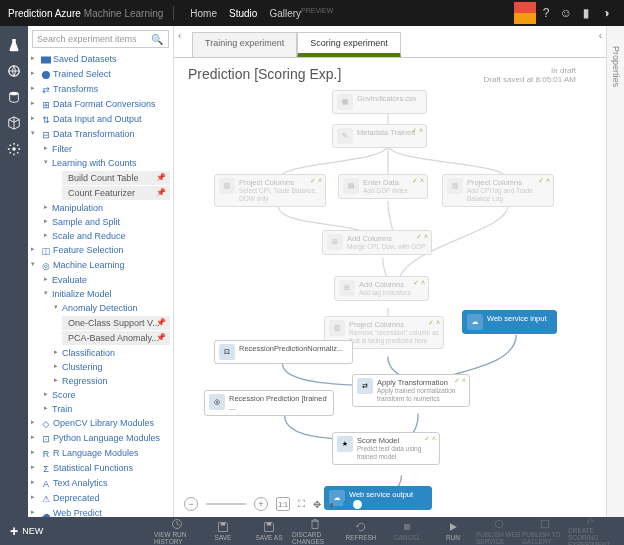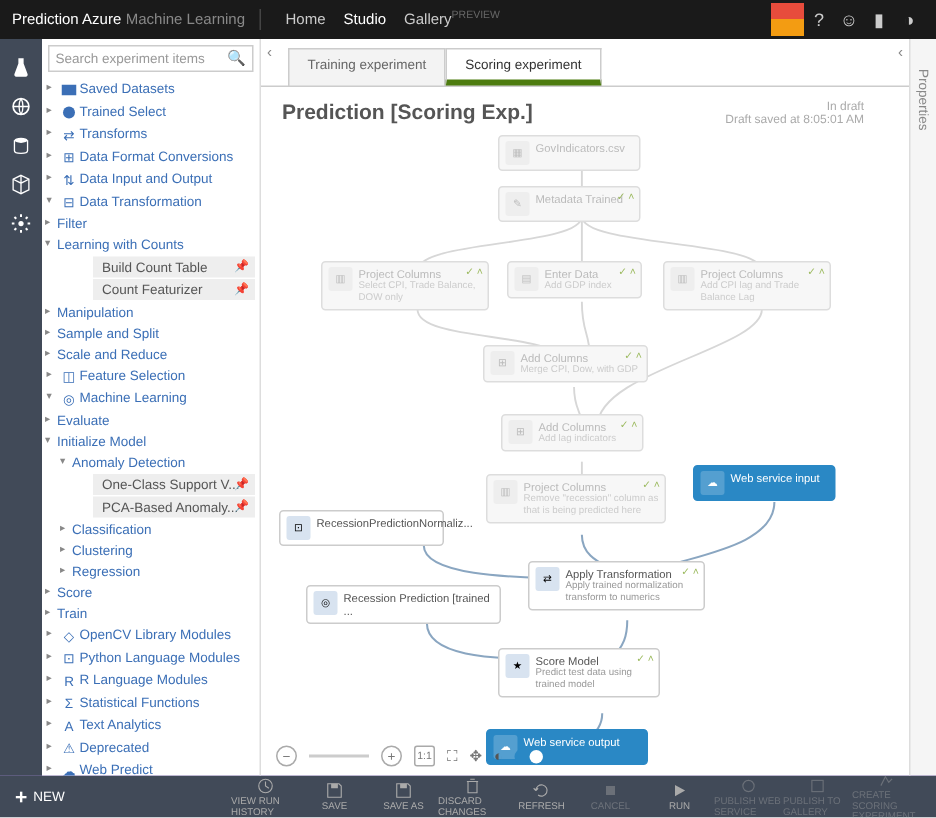--- a/index.html
+++ b/index.html
@@ -17,34 +17,34 @@
 .rail{width:28px;background:#414a58;display:flex;flex-direction:column;align-items:center;padding-top:6px}
 .rail .ri{width:20px;height:20px;margin:3px 0;color:#fff;display:flex;align-items:center;justify-content:center;cursor:pointer;font-size:12px}
 .rail .ri svg{width:14px;height:14px;fill:#fff}
 .nav{width:146px;background:#fff;border-right:1px solid #ddd;overflow:hidden;font-size:9px;color:#3b6fb6}
 .search{margin:4px;height:18px;border:1px solid #ccc;display:flex;align-items:center;padding:0 4px;font-size:9px;color:#999}
 .search .sg{margin-left:auto;font-size:10px}
 .nrow{display:flex;align-items:flex-start;padding:2px 3px;cursor:pointer;color:#3b6fb6}
 .nrow .car{width:8px;color:#888;font-size:7px}
 .nrow .nic{width:14px;height:11px;display:flex;align-items:center;justify-content:center}
 .nrow .nic svg{width:10px;height:10px;fill:#3b6fb6}
-.sub1{padding-left:2px}
+.sub1{padding-left:16px}
 .sub1 .nrow{padding:2px 0}
 .sub2{padding-left:10px}
 .sub2 .nrow{padding:2px 0}
 .leaf{background:#eee;padding:2px 6px;margin:1px 3px 1px 34px;color:#555;font-size:9px;cursor:pointer;position:relative}
 .leaf .pin{position:absolute;right:4px;top:2px;color:#bbb;font-size:8px}
 .main{flex:1;display:flex;flex-direction:column;position:relative;background:#fff}
 .coll{position:absolute;top:4px;left:4px;font-size:10px;color:#888;cursor:pointer}
 .collr{position:absolute;top:4px;right:4px;font-size:10px;color:#888;cursor:pointer}
 .tabs{display:flex;margin:6px 0 0 18px;font-size:9px}
 .tab{padding:5px 12px;border:1px solid #ccc;border-bottom:none;background:#f3f3f3;color:#666;cursor:pointer}
 .tab.act{background:#fff;color:#333;border-bottom:5px solid #4d7c0f}
 .hr{height:1px;background:#ccc;margin-top:-1px}
-.title{font-size:14px;color:#555;font-weight:700;margin:8px 14px 0}
+.title{font-size:14px;color:#555;font-weight:400;margin:8px 14px 0}
 .draft{position:absolute;right:30px;top:40px;font-size:8px;color:#aaa;text-align:right}
 .canvas{flex:1;position:relative}
 .node{position:absolute;border:1px solid #ccc;border-radius:3px;background:#fff;font-size:7px;display:flex;padding:3px 4px}
 .node.g{background:#f7f7f7;color:#bbb;border-color:#ddd}
 .node .nicon{width:16px;height:16px;border-radius:2px;background:#d8e3f0;margin-right:4px;display:flex;align-items:center;justify-content:center;flex-shrink:0}
 .node.g .nicon{background:#eee}
 .node .nt{display:flex;flex-direction:column;line-height:1.2}
 .node .nn{color:#555;font-size:7.5px}
 .node.g .nn{color:#bbb}
 .node .nd{color:#999;font-size:6.5px}
@@ -377,21 +377,21 @@
           <span class="chk">✓ ˄</span>
         </div>
 
       <div class="node ws" style="left:288px;top:228px;width:95px">
           <div class="nicon">☁</div>
           <div class="nt">
             <span class="nn">Web service input</span>
           </div>
         </div>
 
-      <div class="node" style="left:12px;top:258px;width:110px">
+      <div class="node" style="left:40px;top:258px;width:139px">
           <div class="nicon">⊡</div>
           <div class="nt">
             <span class="nn">RecessionPredictionNormaliz...</span>
           </div>
         </div>
       <div class="node" style="left:30px;top:308px;width:130px">
           <div class="nicon">◎</div>
           <div class="nt">
             <span class="nn">Recession Prediction [trained ...</span>
           </div>

